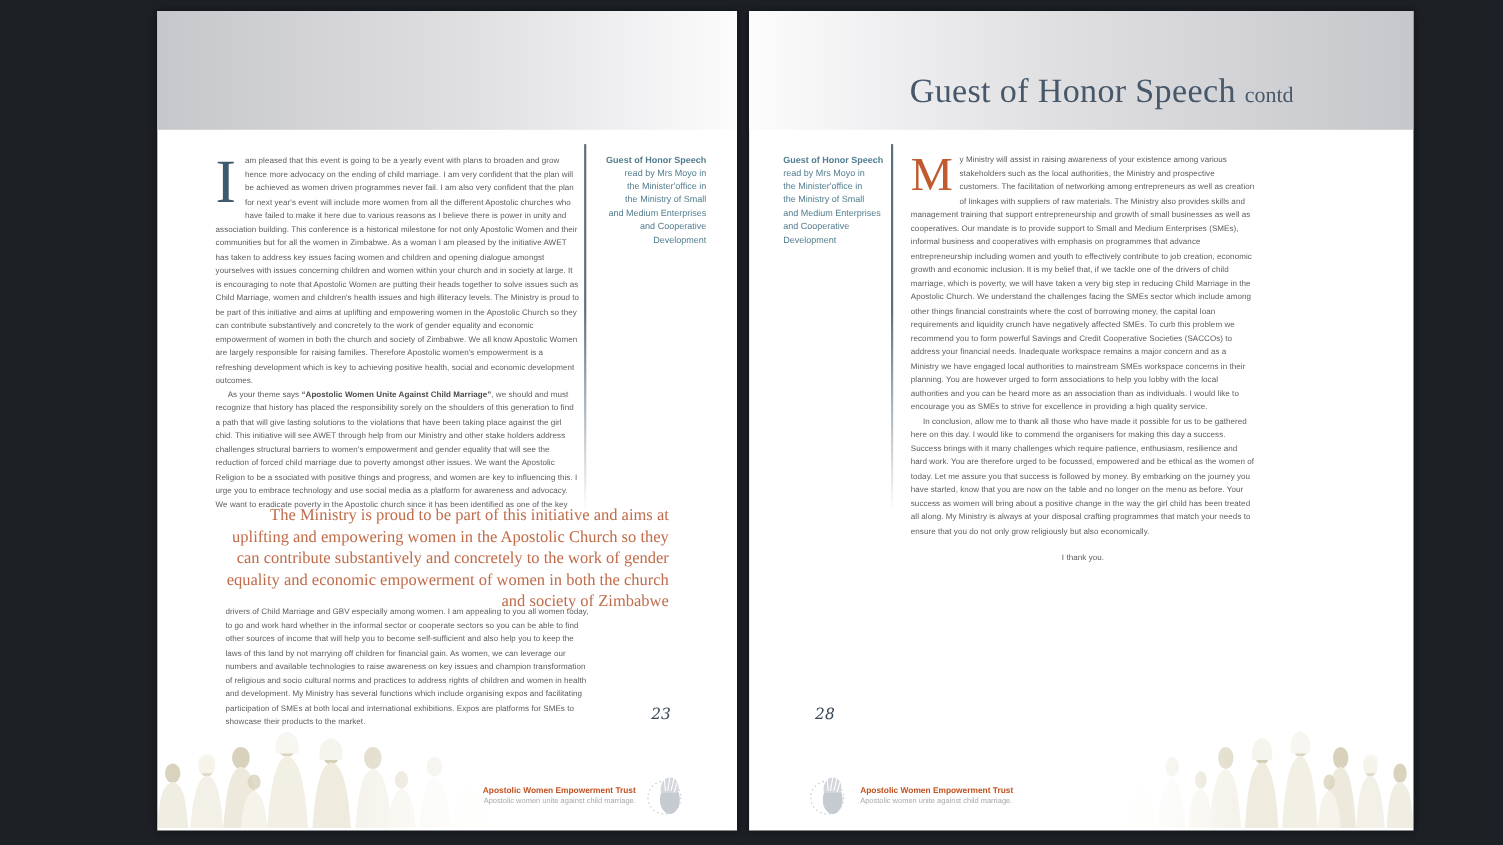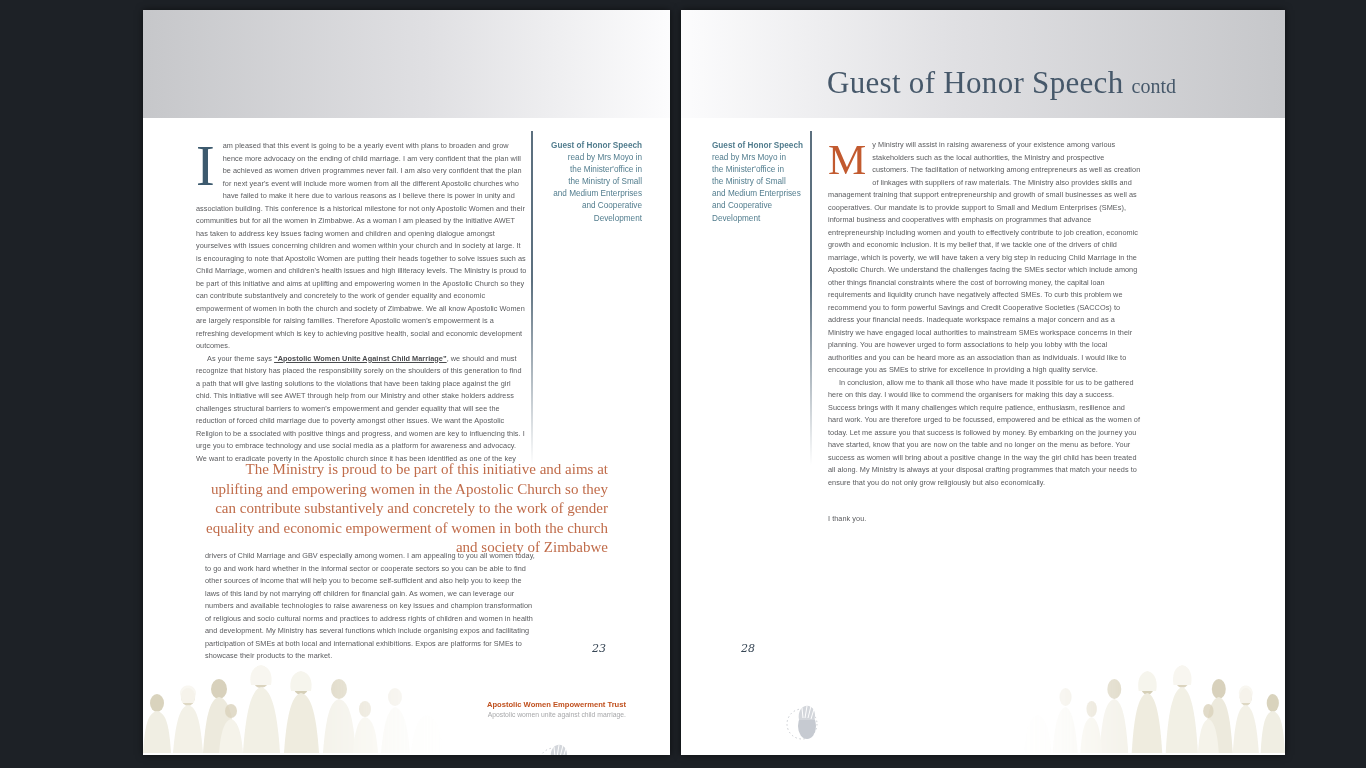--- a/index.html
+++ b/index.html
@@ -30,21 +30,21 @@
   .rp-title .contd { font-size:20px; letter-spacing:0; }
 
   .bodytext {
     font-size:7.3px; line-height:12.5px; color:#5a5b5e;
     letter-spacing:.05px; text-align:left;
   }
   .lp-body { position:absolute; left:53px; top:130px; width:331px; }
   .rp-body { position:absolute; left:147px; top:129px; width:313px; }
   .indent { text-indent:11px; }
   .noindent { text-indent:0; }
-  .bodytext b { color:#4a4b4e;text-decoration:underline; }
+  .bodytext b { color:#4a4b4e; }
 
   .dropcap {
     float:left; font-family:"Liberation Serif", serif; font-weight:400;
   }
   .dc-left { font-size:56px; line-height:47px; color:#3d5a6e; margin:3px 8px 1px 0; }
   .dc-right { font-size:43px; line-height:35px; color:#c25a2f; margin:3px 6px 1px 0; }
 
   .pullquote {
     position:absolute; left:53px; top:450px; width:412px;
     font-family:"Liberation Serif", serif;
@@ -63,28 +63,28 @@
     position:absolute; top:130px; width:102px;
     font-size:8.2px; line-height:12.1px; color:#527d8e;
   }
   .sidebar-left { left:397px; text-align:right; }
   .sidebar-right { left:31px; text-align:left; }
   .sidebar .sb-title { font-weight:bold; }
   .sidebar span { display:block; }
 
   .pagenum {
     position:absolute; font-family:"DejaVu Serif", serif;
-    font-size:11px; color:#374655; font-style:italic;
+    font-size:14px; color:#374655; font-style:italic;
   }
   .pagenum-left { left:449px; top:632px; }
   .pagenum-right { left:60px; top:632px; }
 
   .footer {
     position:absolute; top:690px; height:46px;
-    display:flex; align-items:center; gap:20px;flex-direction:column;
+    display:flex; align-items:center; gap:8px;
   }
   .footer-left { right:44px; }
   .footer-right { left:53px; }
   .footer .brand {
     font-size:7.6px; font-weight:bold; color:#c0511f; line-height:10px;
   }
   .footer .tagline {
     font-size:6.8px; color:#a7a8aa; line-height:9px;
   }
   .ftext-right { text-align:right; }
@@ -187,21 +187,21 @@
     <span>and Medium Enterprises</span>
     <span>and Cooperative</span>
     <span>Development</span>
   </div>
 
   <div class="vrule vrule-right"></div>
 
   <div class="rp-body bodytext">
     <p><span class="dropcap dc-right">M</span><span>y Ministry will assist in raising awareness of your existence among various stakeholders such as the local authorities, the Ministry and prospective customers. The facilitation of networking among entrepreneurs as well as creation of linkages with suppliers of raw materials. The Ministry also provides skills and management training that support entrepreneurship and growth of small businesses as well as cooperatives. Our mandate is to provide support to Small and Medium Enterprises (SMEs), informal business and cooperatives with emphasis on programmes that advance entrepreneurship including women and youth to effectively contribute to job creation, economic growth and economic inclusion. It is my belief that, if we tackle one of the drivers of child marriage, which is poverty, we will have taken a very big step in reducing Child Marriage in the Apostolic Church. We understand the challenges facing the SMEs sector which include among other things financial constraints where the cost of borrowing money, the capital loan requirements and liquidity crunch have negatively affected SMEs. To curb this problem we recommend you to form powerful Savings and Credit Cooperative Societies (SACCOs) to address your financial needs. Inadequate workspace remains a major concern and as a Ministry we have engaged local authorities to mainstream SMEs workspace concerns in their planning. You are however urged to form associations to help you lobby with the local authorities and you can be heard more as an association than as individuals. I would like to encourage you as SMEs to strive for excellence in providing a high quality service.</span></p>
     <p class="indent">In conclusion, allow me to thank all those who have made it possible for us to be gathered here on this day. I would like to commend the organisers for making this day a success. Success brings with it many challenges which require patience, enthusiasm, resilience and hard work. You are therefore urged to be focussed, empowered and be ethical as the women of today. Let me assure you that success is followed by money. By embarking on the journey you have started, know that you are now on the table and no longer on the menu as before. Your success as women will bring about a positive change in the way the girl child has been treated all along. My Ministry is always at your disposal crafting programmes that match your needs to ensure that you do not only grow religiously but also economically.</p>
-    <p class="noindent" style="margin-top:24px;">I thank you.</p>
+    <p class="noindent" style="margin-top:12px;text-align:center;">I thank you.</p>
   </div>
 
   <div class="pagenum pagenum-right">28</div>
 
   <div class="crowd crowd-right">
     <svg width="100%" height="100%" viewBox="0 0 310 90" preserveAspectRatio="none">
       <g>
         <ellipse cx="14" cy="40" rx="7" ry="9" fill="#cdc5a9" opacity=".8"></ellipse>
         <path d="M0 90 C2 58 6 50 14 48 C22 50 26 58 28 90 Z" fill="#efede1"></path>
         <ellipse cx="45" cy="34" rx="7" ry="9" fill="#d4ccb2" opacity=".8"></ellipse>

